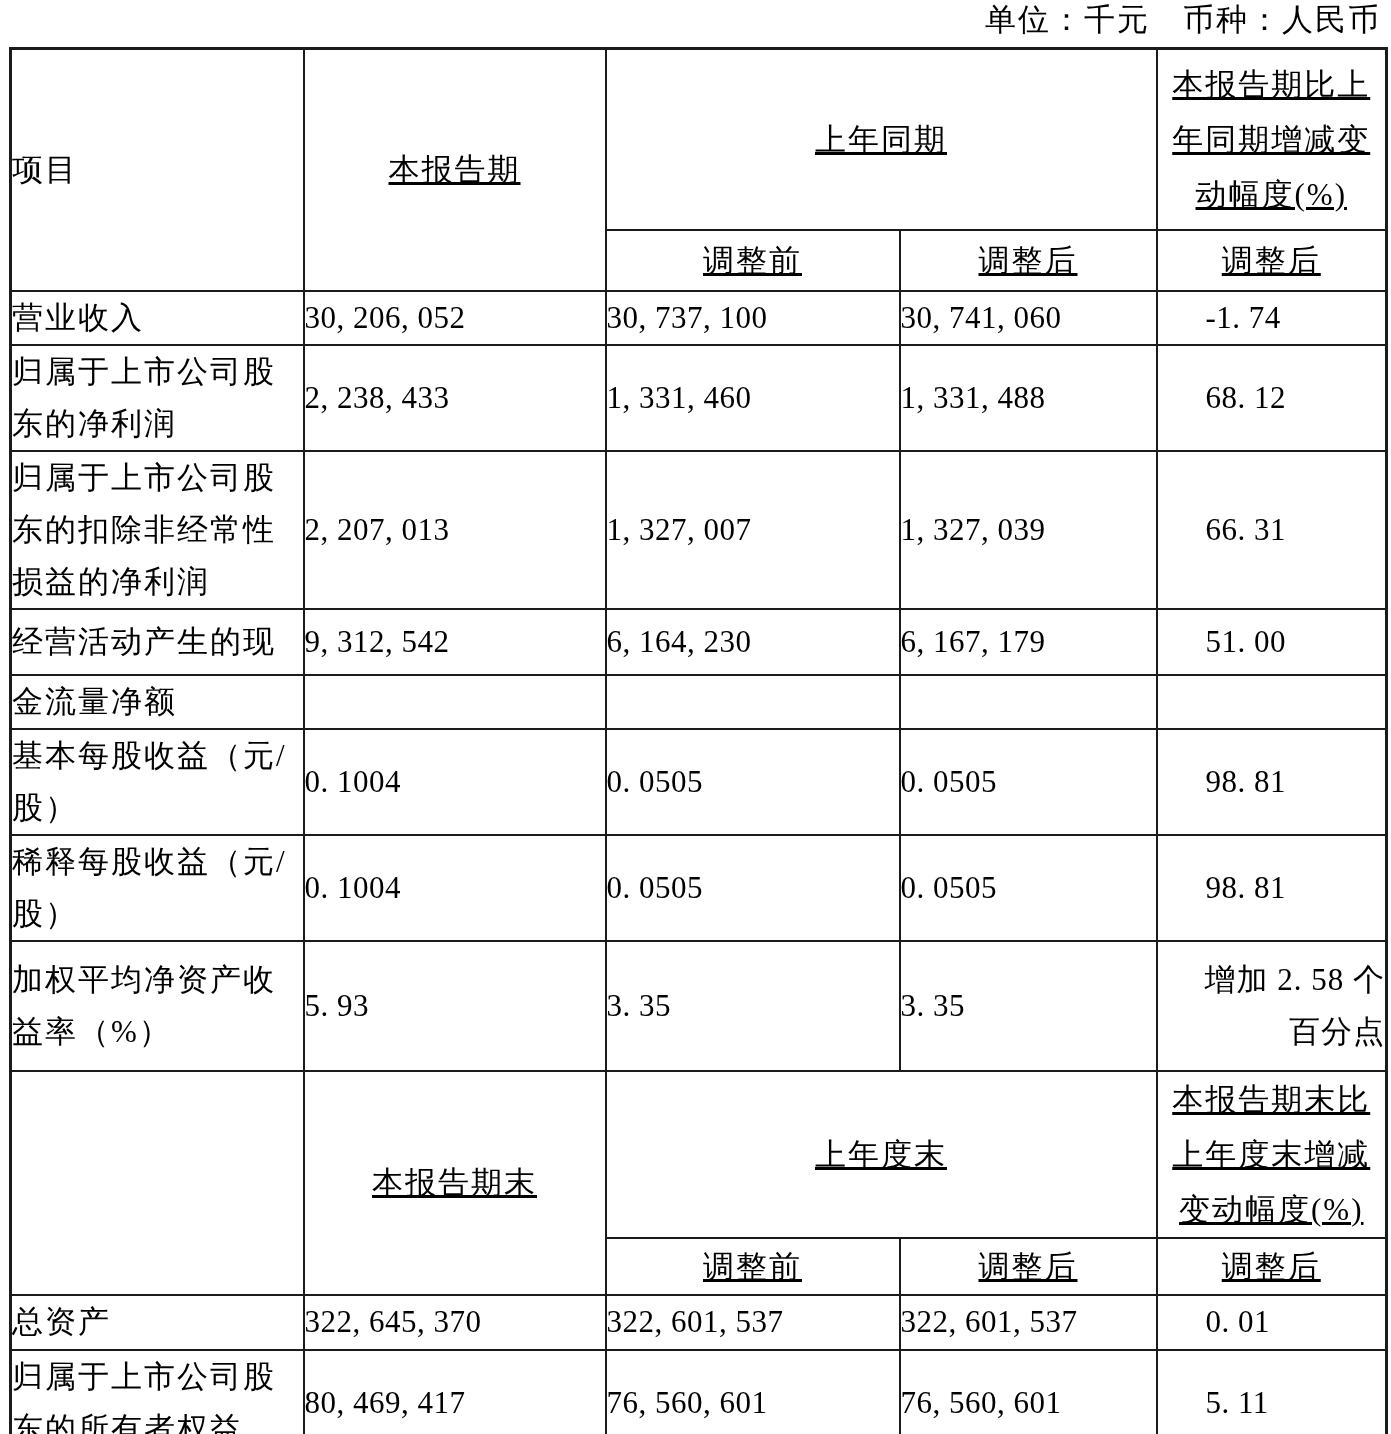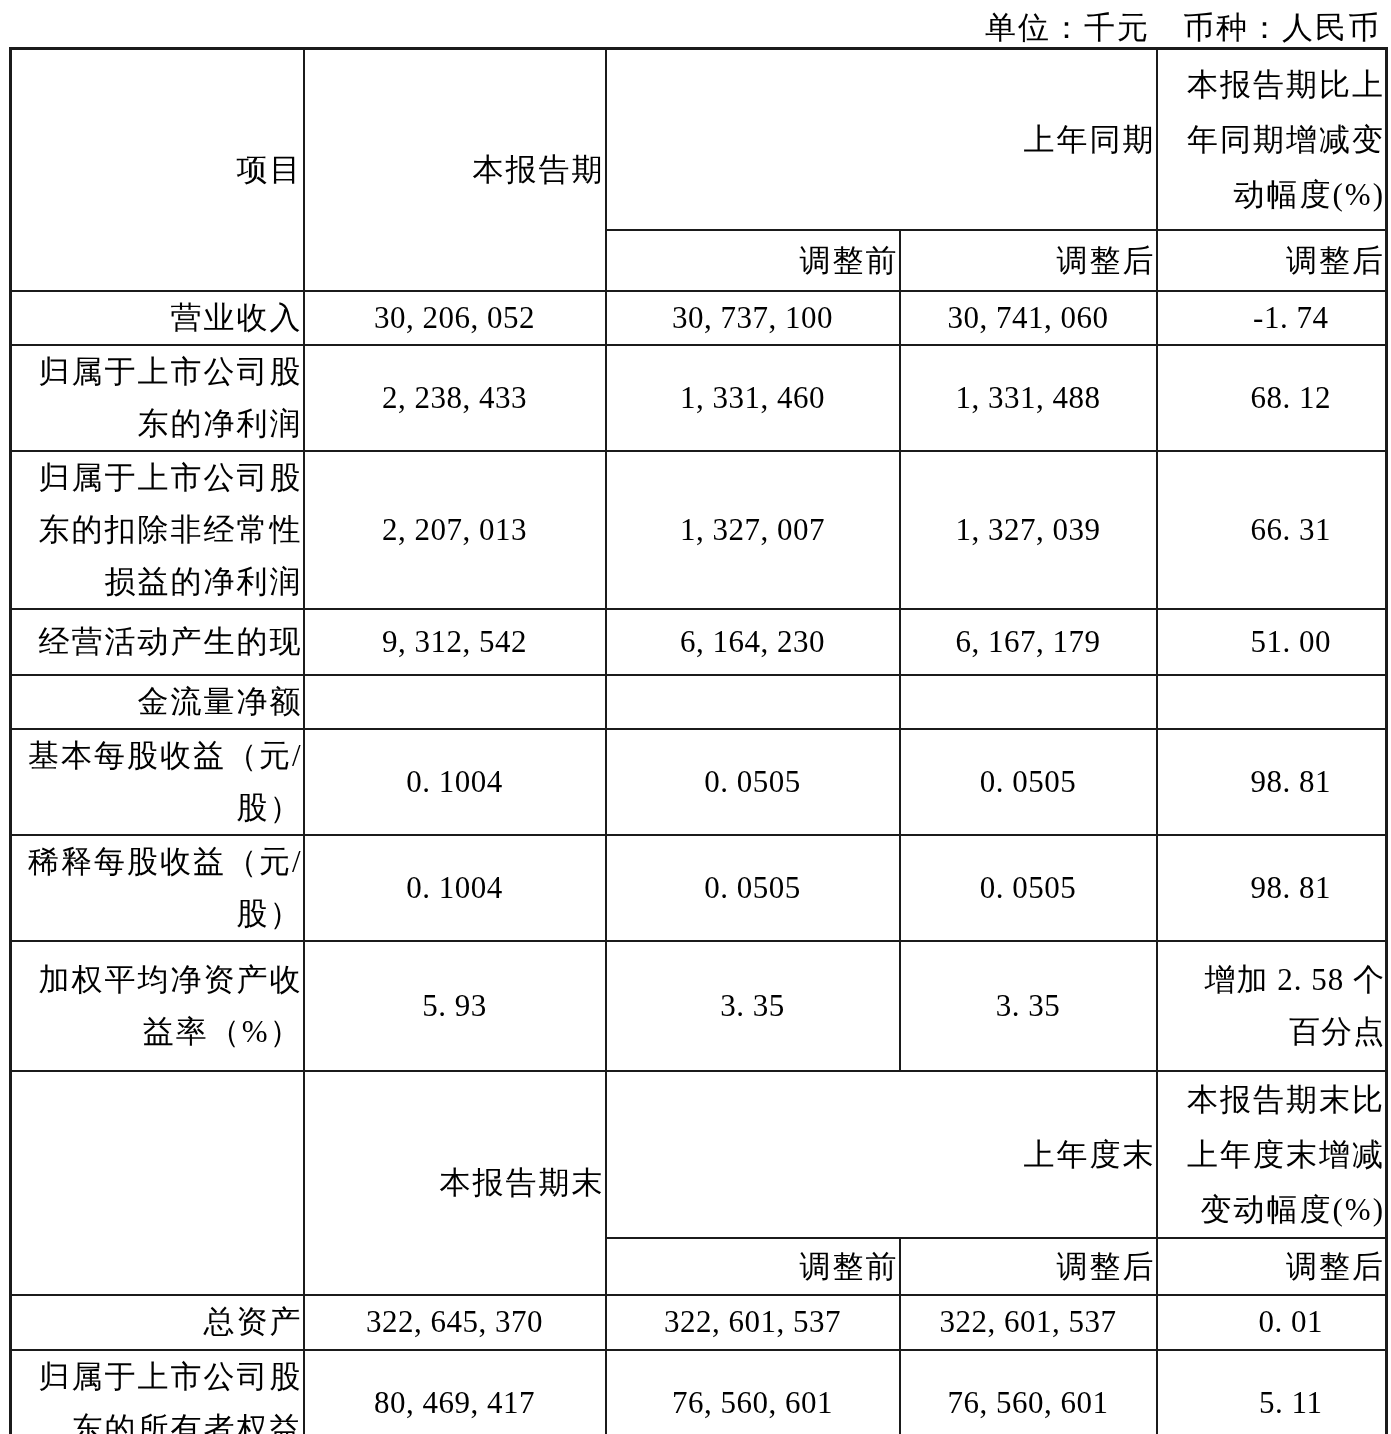--- a/index.html
+++ b/index.html
@@ -2,56 +2,57 @@
 <html><head>
 <meta charset="utf-8">
 <style>
   html,body{margin:0;padding:0;}
   body{
     width:1391px;height:1434px;position:relative;background:#ffffff;
     font-family:"Liberation Serif","DejaVu Serif",serif;color:#000000;
     overflow:hidden;
   }
   .unit-line{
-    position:absolute;top:8px;right:10px;
+    position:absolute;top:0;right:10px;
     font-size:31px;line-height:40px;letter-spacing:2px;
     white-space:nowrap;
   }
   table.fin{
     position:absolute;left:9px;top:47px;width:1376px;
     border-collapse:collapse;table-layout:fixed;
     border:3px solid #1b1b1b;
   }
   table.fin td{
     border:2px solid #1b1b1b;
     font-size:31px;
     vertical-align:middle;
     padding:0;
     overflow:hidden;
   }
   td.lbl{
-    text-align:right;
+    text-align:left;
     padding-left:13px;padding-right:6px;
     letter-spacing:2px;
     line-height:52px;
     white-space:pre-line;
     margin-left:40px;
   }
   td.num{
-    text-align:center;
+    text-align:left;
     padding-right:16px;
     letter-spacing:0.5px;
     white-space:pre-line;
   }
   td.num.c5{padding-right:9px;padding-left:48px;}
   td.hdr{
-    text-align:right;
+    text-align:center;
     letter-spacing:2px;
     line-height:55px;
     white-space:pre-line;
+    text-decoration:underline;
   }
   td.chg{
     text-align:right;
     padding-right:9px;
     letter-spacing:1px;
     line-height:52px;
     white-space:pre-line;
     margin-top:28px;
   }
 </style>

